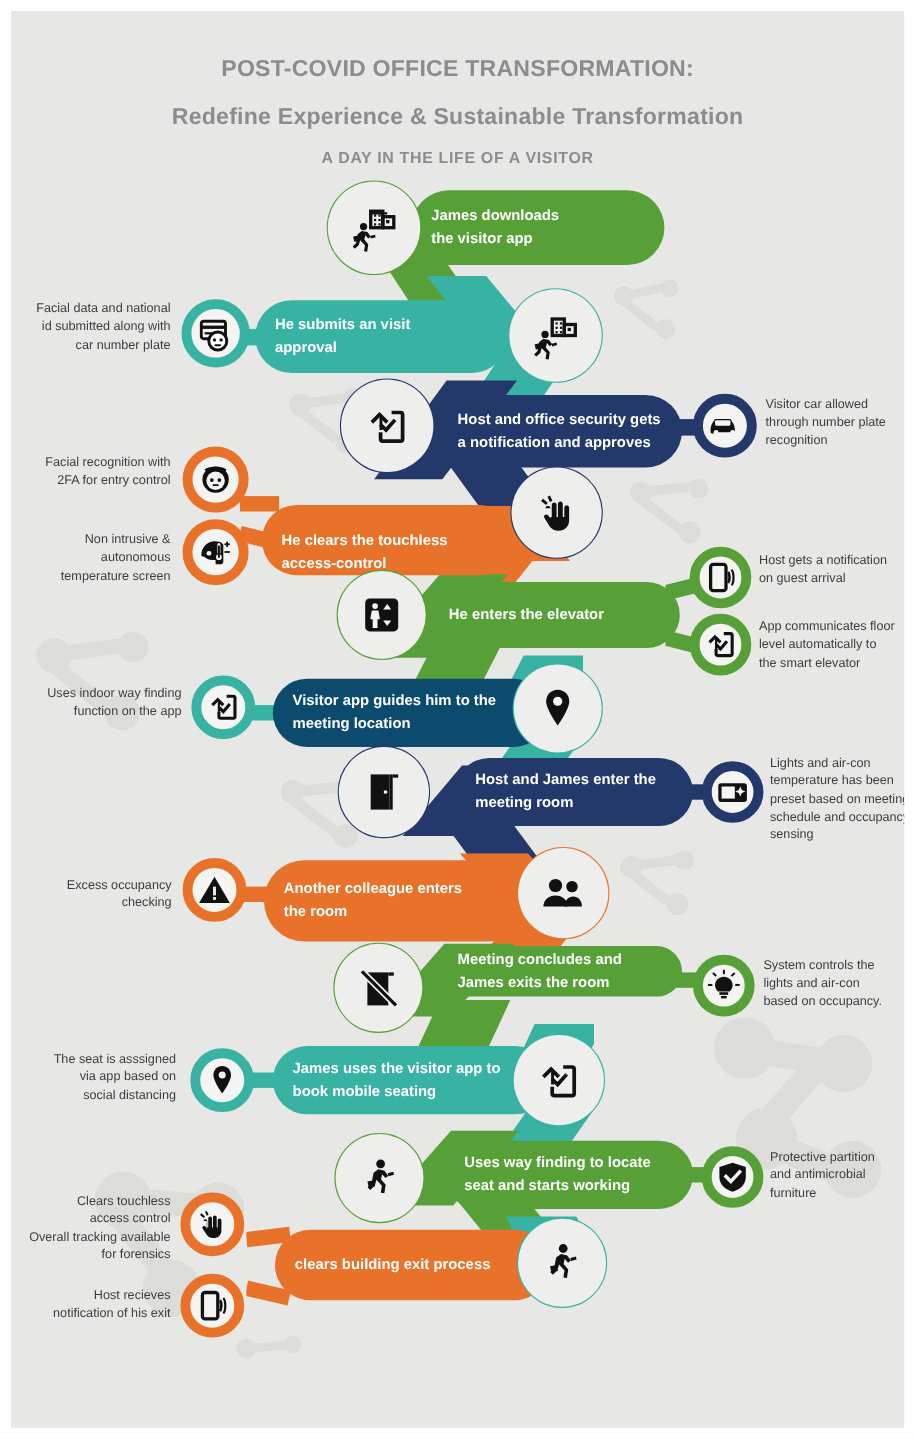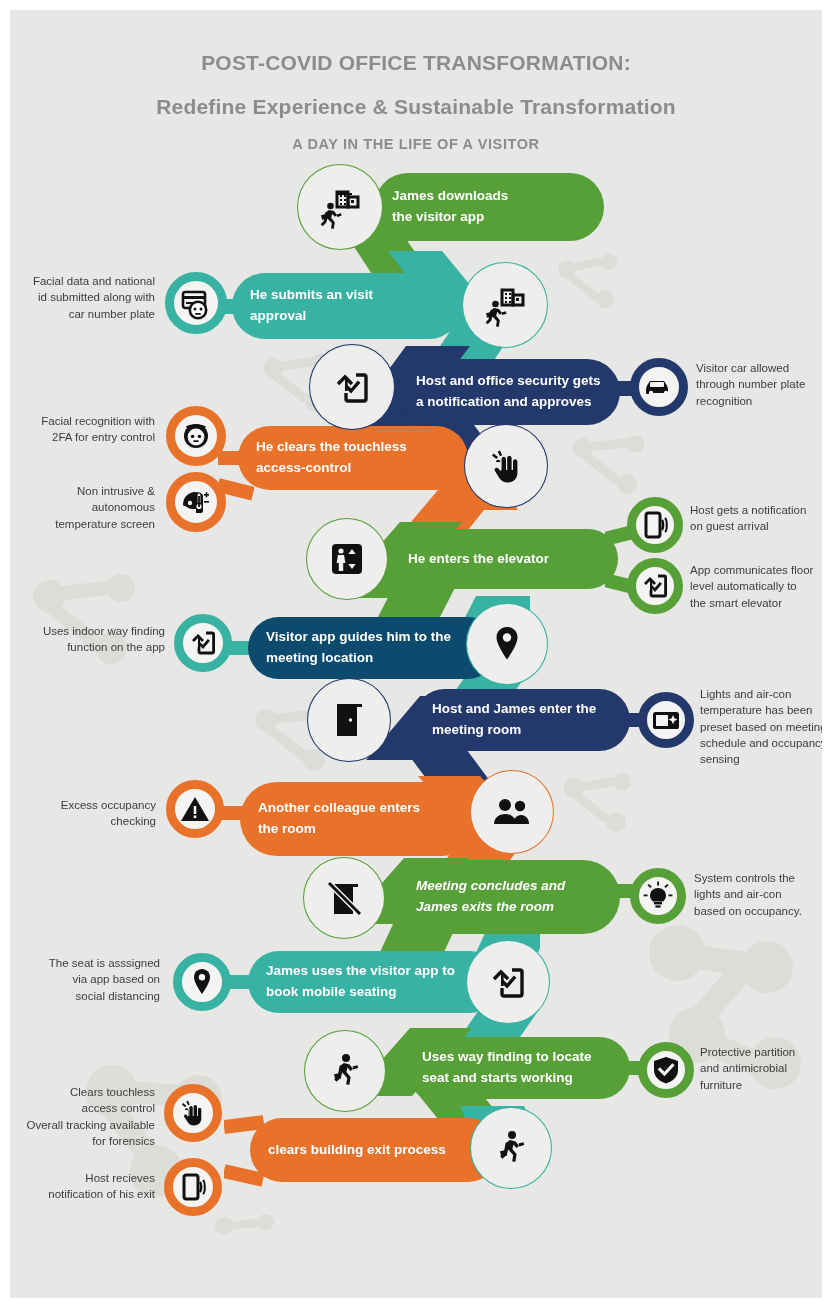--- a/index.html
+++ b/index.html
@@ -361,21 +361,21 @@
       <div>recognition</div>
     </div>
   </div>
 
   <svg class="band" style="left:290px;top:388px;" width="230" height="130" viewBox="0 0 230 130">
     <path d="M96 8 L160 8 L225 96 L160 96 Z" fill="#23386b"></path>
     <path d="M120 62 L186 62 L218 112 L150 112 Z" fill="#e8722a"></path>
   </svg>
 
   <div class="node">
-    <div class="pill" style="left:228px;top:416px;width:230px;height:64px;background:#e8722a;">
+    <div class="pill" style="left:228px;top:449px;width:230px;height:64px;background:#e8722a;align-items:flex-end;">
       <div>
         <span class="pill-text">He clears the touchless</span>
         <span class="pill-text">access-control</span>
       </div>
     </div>
     <svg class="stub" style="left:208px;top:435px;" width="36" height="26">
       <rect x="0" y="6" width="36" height="14" fill="#e8722a"></rect>
     </svg>
     <svg class="stub" style="left:208px;top:462px;" width="36" height="30">
       <rect x="0" y="6" width="36" height="14" fill="#e8722a" transform="rotate(14 0 13)"></rect>
@@ -624,21 +624,21 @@
       </span>
     </div>
   </div>
 
   <svg class="band" style="left:290px;top:810px;" width="240" height="110" viewBox="0 0 240 110">
     <path d="M170 6 L236 6 L176 84 L114 84 Z" fill="#e8722a"></path>
     <path d="M104 38 L168 38 L110 104 L46 104 Z" fill="#57a038"></path>
   </svg>
 
   <div class="node">
-    <div class="pill" style="left:388px;top:850px;width:222px;height:74px;background:#57a038;font-style:italic;">
+    <div class="pill" style="left:388px;top:850px;width:222px;height:46px;background:#57a038;">
       <div>
         <span class="pill-text">Meeting concludes and</span>
         <span class="pill-text">James exits the room</span>
       </div>
     </div>
     <svg class="stub" style="left:600px;top:867px;" width="34" height="30">
       <rect x="0" y="7" width="34" height="14" fill="#57a038"></rect>
     </svg>
     <div class="main-circle" style="left:293px;top:847px;width:82px;height:82px;border:10px solid #57a038;">
       <div class="halo"></div>

